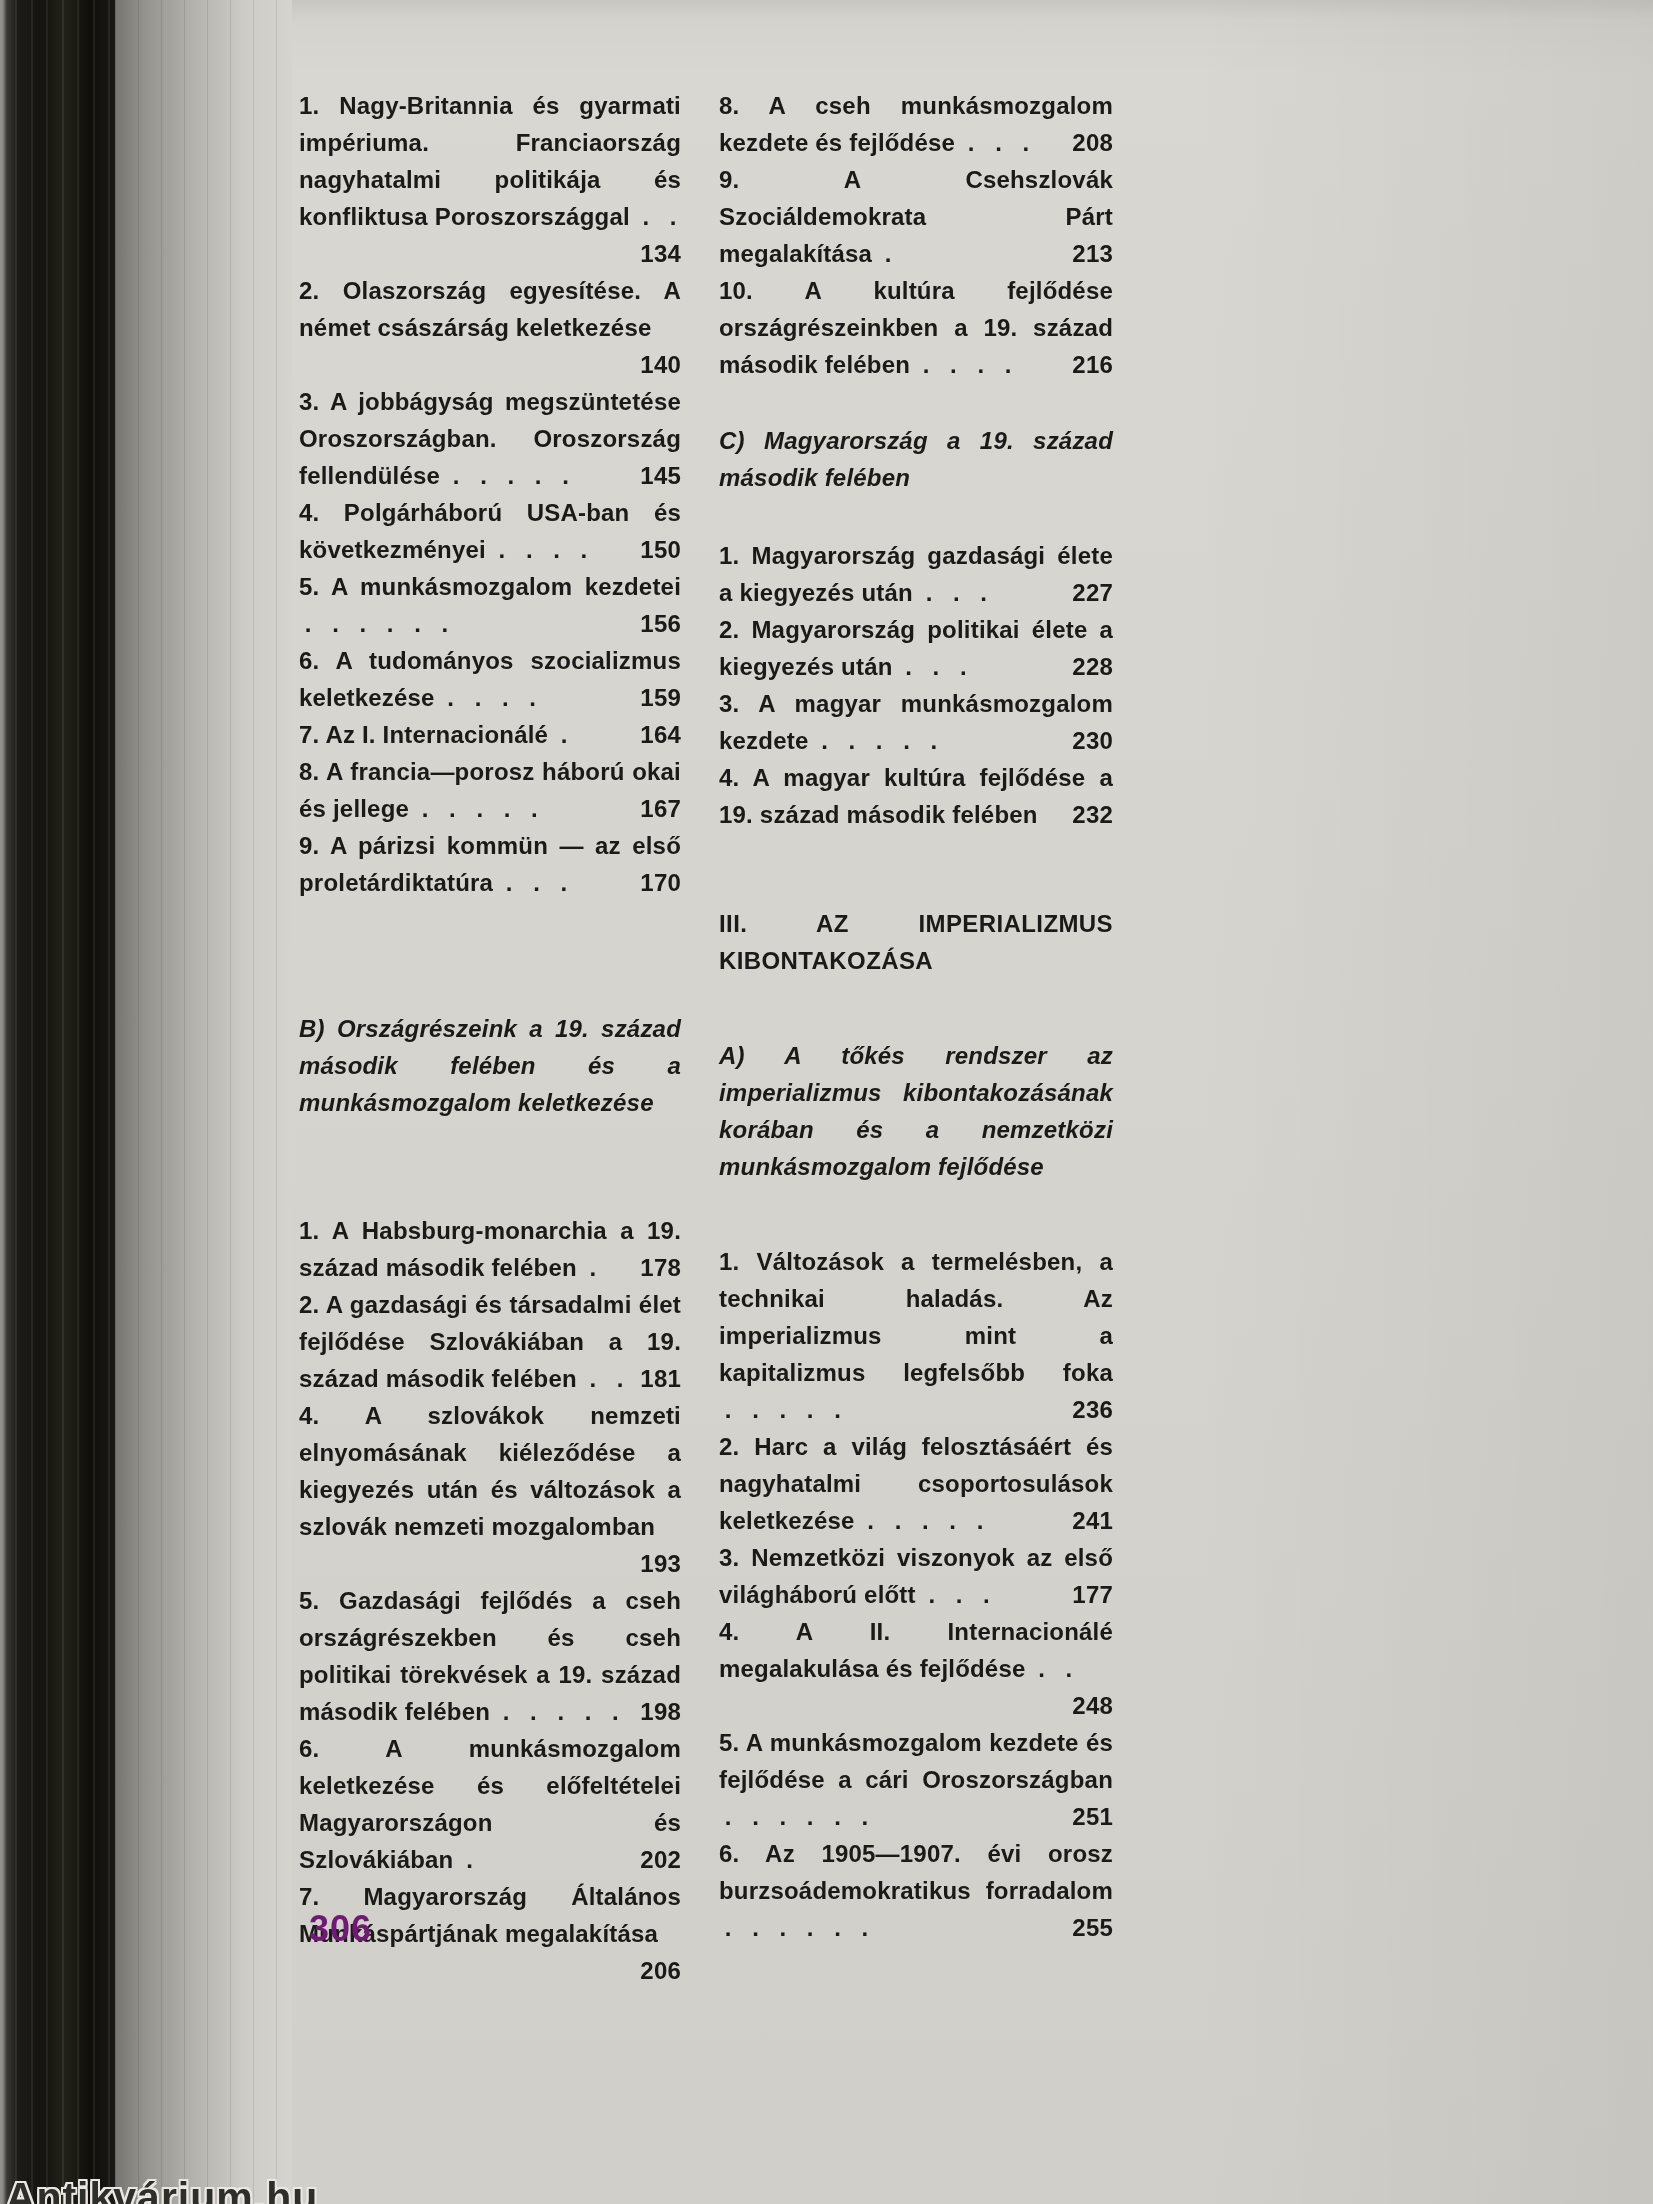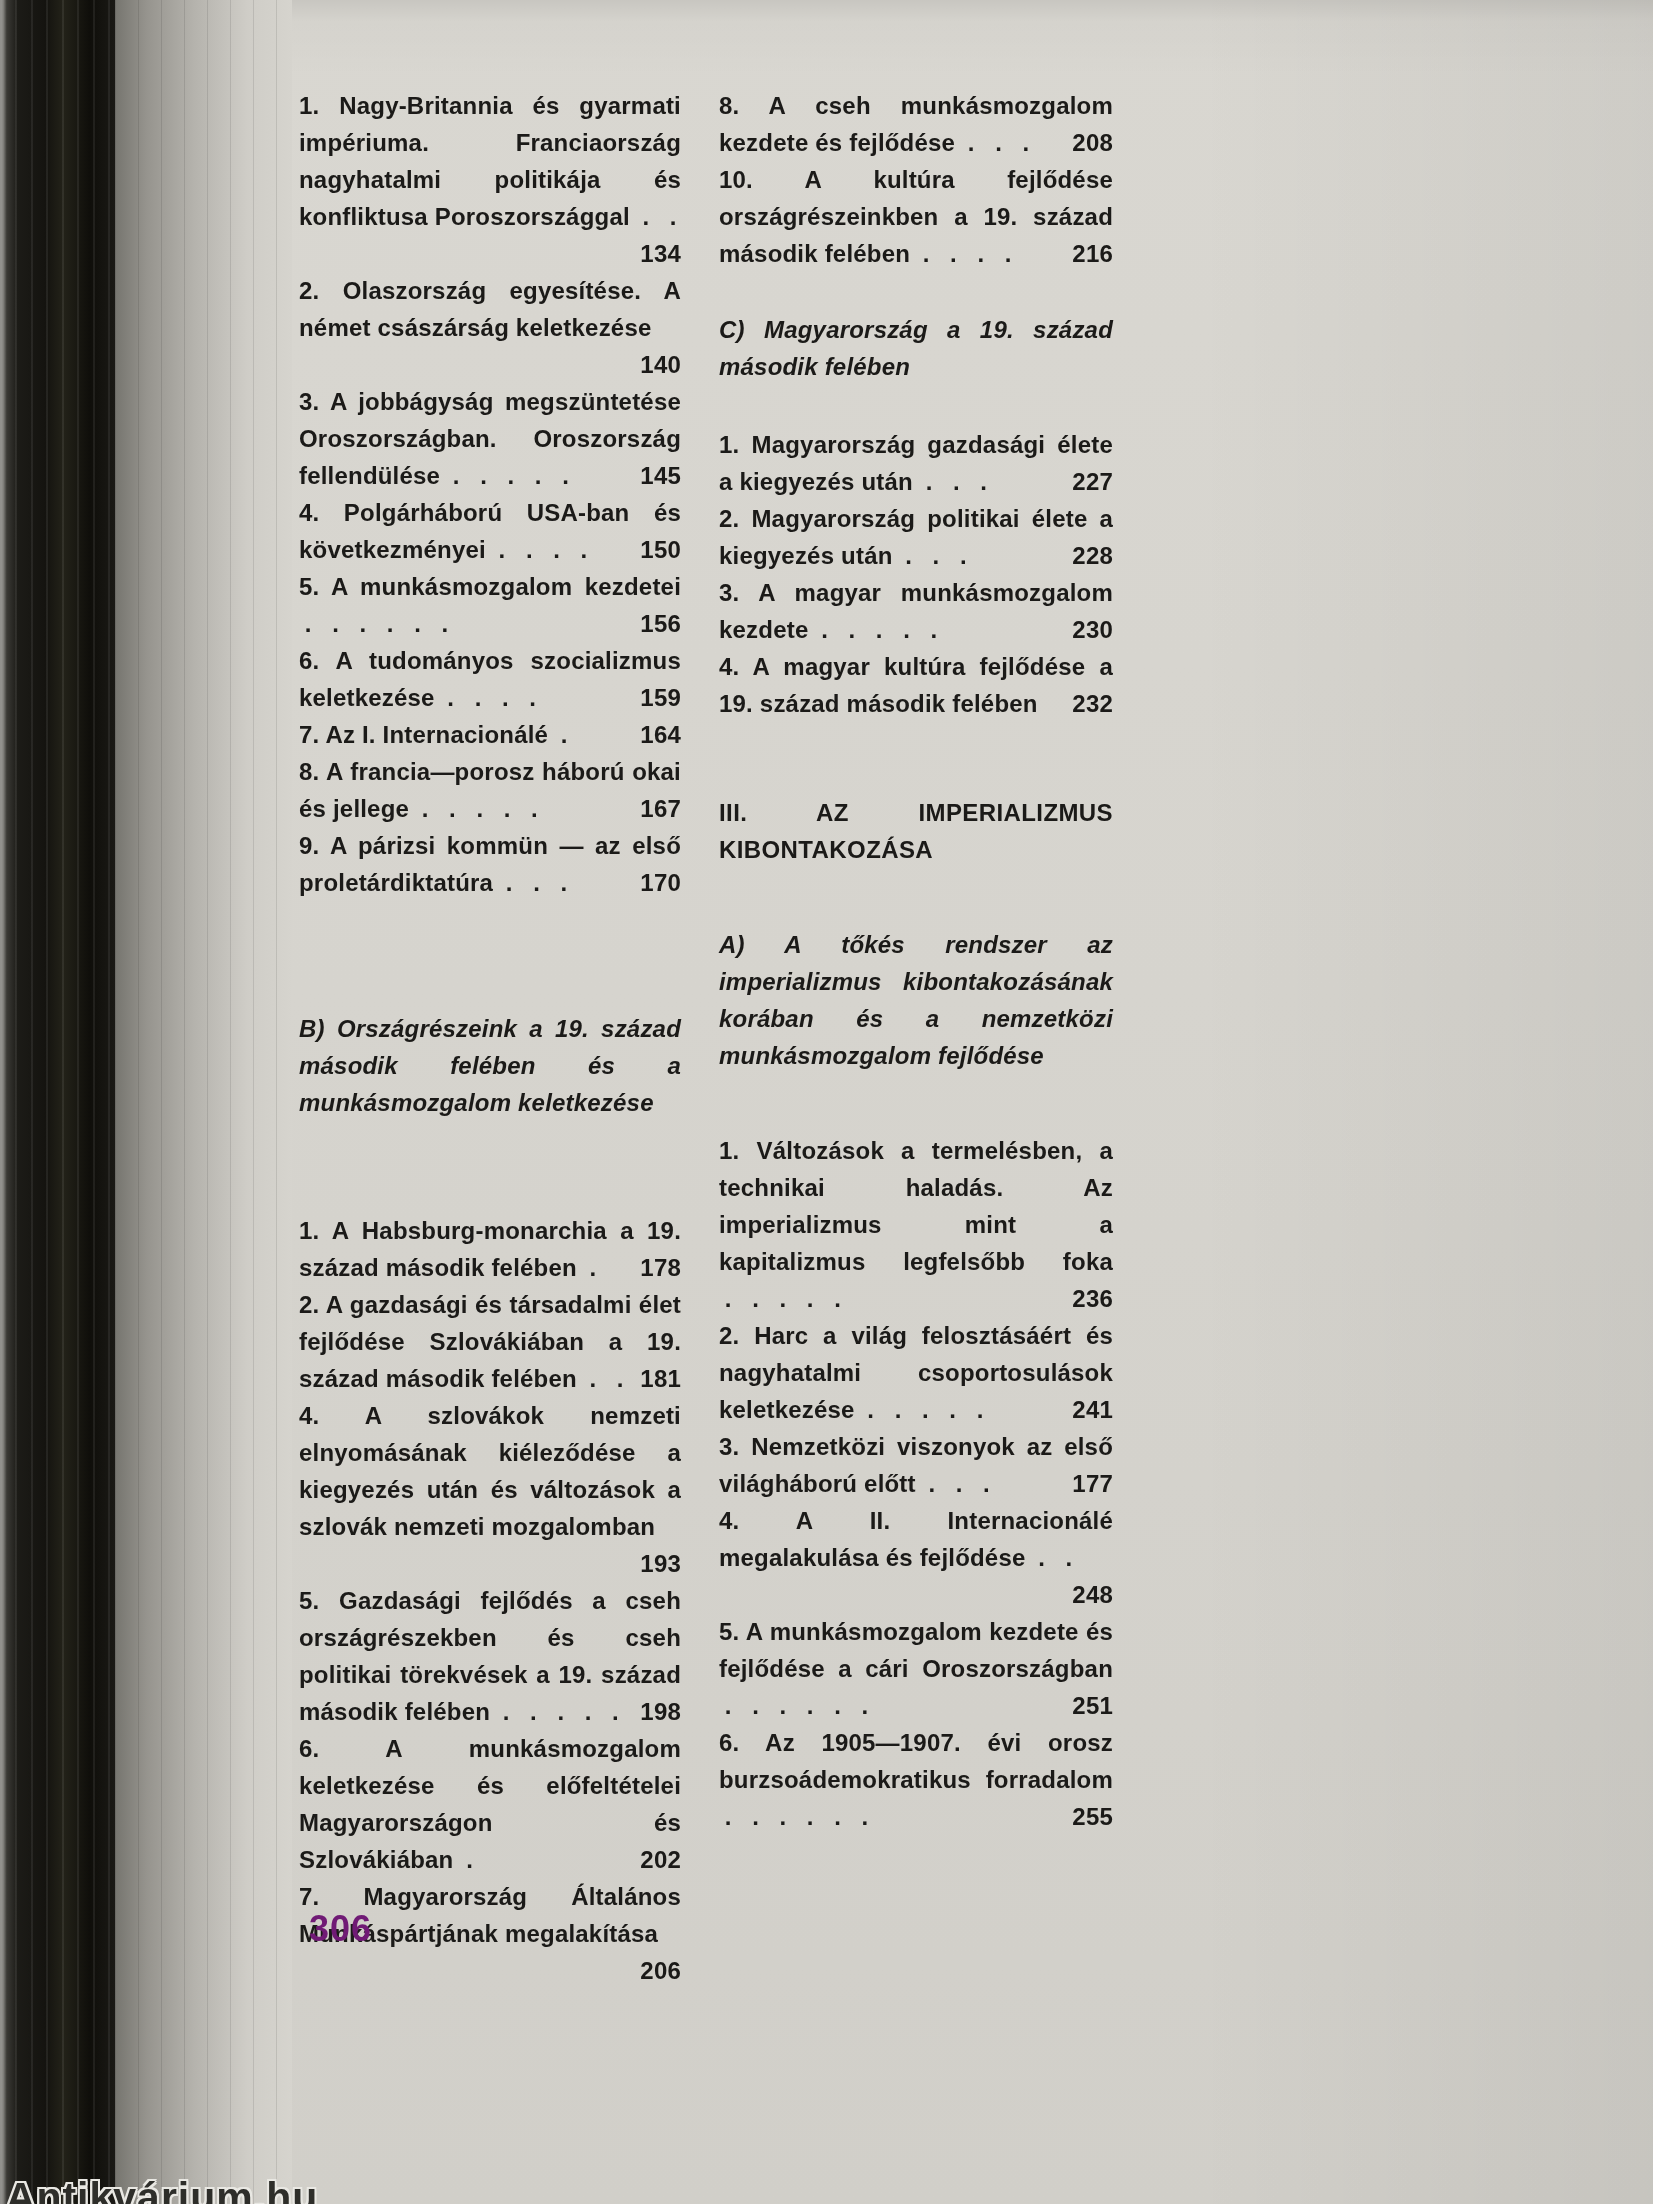--- a/index.html
+++ b/index.html
@@ -133,20 +133,21 @@
     <p class="entry"><span>1. A Habsburg-monarchia a 19. század második felében</span> <span class="dots">.</span><span class="num">178</span></p>
     <p class="entry"><span>2. A gazdasági és társadalmi élet fejlődése Szlovákiában a 19. század második felében</span> <span class="dots">. .</span><span class="num">181</span></p>
     <p class="entry"><span>4. A szlovákok nemzeti elnyomásának kiéleződése a kiegyezés után és változások a szlovák nemzeti mozgalomban</span> <span class="dots"></span><span class="num">193</span></p>
     <p class="entry"><span>5. Gazdasági fejlődés a cseh országrészekben és cseh politikai törekvések a 19. század második felében</span> <span class="dots">. . . . .</span><span class="num">198</span></p>
     <p class="entry"><span>6. A munkásmozgalom keletkezése és előfeltételei Magyarországon és Szlovákiában</span> <span class="dots">.</span><span class="num">202</span></p>
     <p class="entry"><span>7. Magyarország Általános Munkáspártjának megalakítása</span> <span class="dots"></span><span class="num">206</span></p>
   </div>
 
   <div class="col-right">
     <p class="entry"><span>8. A cseh munkásmozgalom kezdete és fejlődése</span> <span class="dots">. . .</span><span class="num">208</span></p>
+    <p class="entry"><span>9. A Csehszlovák Szociáldemokrata Párt megalakítása</span> <span class="dots">.</span><span class="num">213</span></p>
     <p class="entry"><span>10. A kultúra fejlődése országrészeinkben a 19. század második felében</span> <span class="dots">. . . .</span><span class="num">216</span></p>
 
     <p class="sec-heading sec-heading-c">C) Magyarország a 19. század második felében</p>
 
     <p class="entry"><span>1. Magyarország gazdasági élete a kiegyezés után</span> <span class="dots">. . .</span><span class="num">227</span></p>
     <p class="entry"><span>2. Magyarország politikai élete a kiegyezés után</span> <span class="dots">. . .</span><span class="num">228</span></p>
     <p class="entry"><span>3. A magyar munkásmozgalom kezdete</span> <span class="dots">. . . . .</span><span class="num">230</span></p>
     <p class="entry"><span>4. A magyar kultúra fejlődése a 19. század második felében</span> <span class="dots"></span><span class="num">232</span></p>
 
     <p class="chapter-heading">III. AZ IMPERIALIZMUS KIBONTAKOZÁSA</p>

